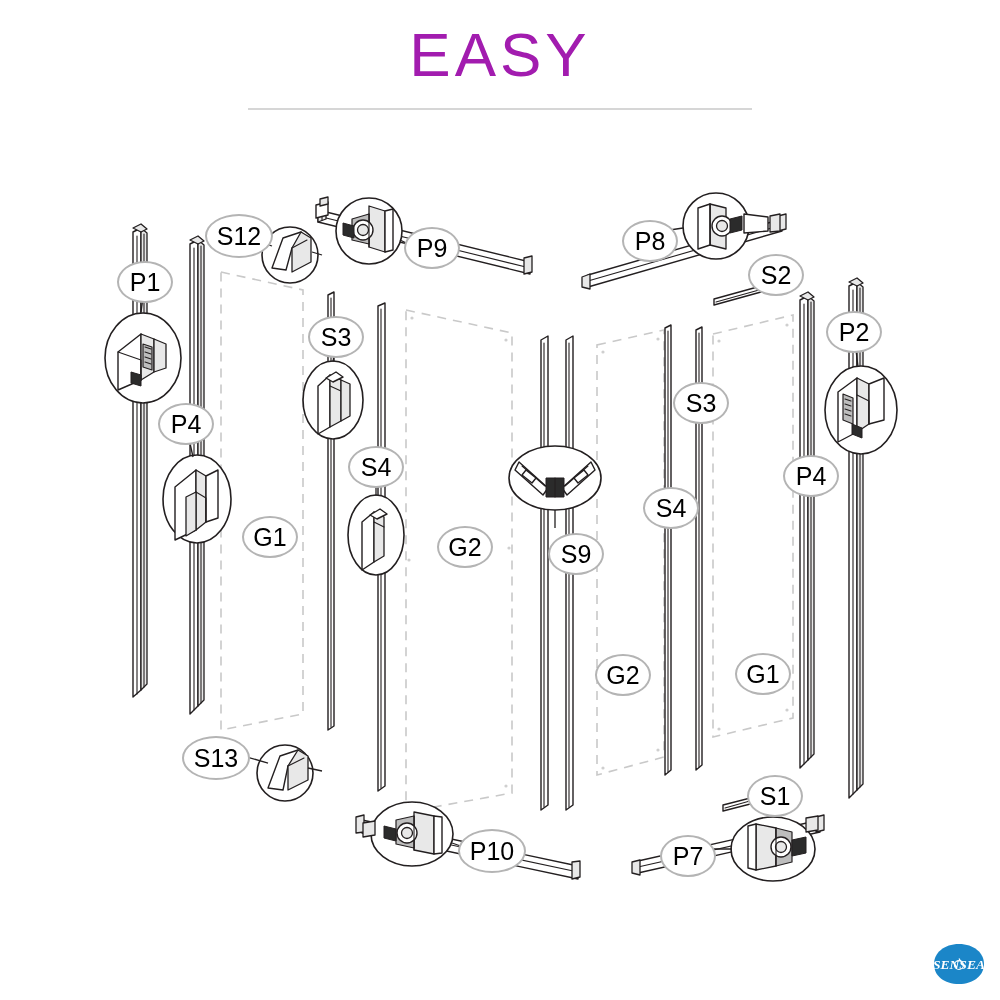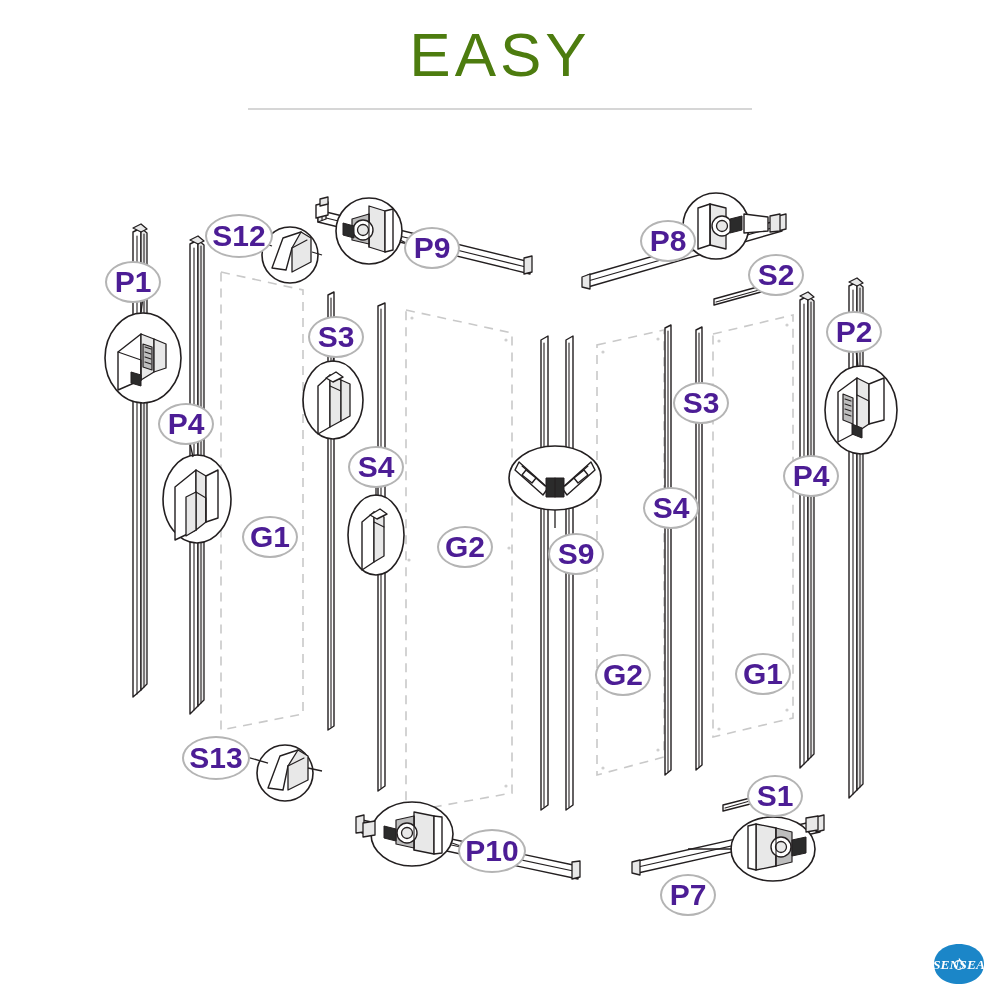--- a/index.html
+++ b/index.html
@@ -11,21 +11,21 @@
     position:relative;
   }
   #page{position:absolute;inset:0;}
 
   
   .title{
     position:absolute;left:0;right:0;top:24px;
     text-align:center;
     font-size:62px;
     letter-spacing:4px;
-    color:#4d7c0f;
+    color:#a21caf;
     font-weight:400;
     line-height:1;
   }
   .rule{
     position:absolute;
     left:248px;width:504px;top:108px;height:2px;
     background:#d6d6d6;
   }
 
   
@@ -34,23 +34,23 @@
     pointer-events:none;
   }
 
   
   .pill{
     position:absolute;
     display:flex;align-items:center;justify-content:center;
     background:#ffffff;
     border:2.5px solid #b4b4b4;
     border-radius:50%/50%;
-    color:#4c1d95;
-    font-size:30px;
-    font-weight:700;
+    color:#000000;
+    font-size:25px;
+    font-weight:400;
     box-sizing:border-box;
     white-space:nowrap;
   }
   .pill.w2{width:56px;height:42px;}
   .pill.w3{width:68px;height:44px;}
 
   
   .logo{
     position:absolute;right:14px;bottom:14px;
     width:54px;height:44px;
@@ -349,41 +349,41 @@
       <path class="lead" d="M233,236 L262,243"></path>
       <path class="lead" d="M419,249 L400,240"></path>
       <path class="lead" d="M650,233 L683,228"></path>
       <path class="lead" d="M229,757 L240,755"></path>
       <path class="lead" d="M475,851 L452,843"></path>
       <path class="lead" d="M688,849 L732,849"></path>
     </g>
   </svg>
 
   <div id="pills">
-      <div class="pill w2" style="left: 105px; top: 261px;">P1</div>
+      <div class="pill w2" style="left: 117px; top: 261px;">P1</div>
       <div class="pill w3" style="left: 205px; top: 214px;">S12</div>
       <div class="pill w2" style="left: 404px; top: 227px;">P9</div>
-      <div class="pill w2" style="left: 640px; top: 220px;">P8</div>
+      <div class="pill w2" style="left: 622px; top: 220px;">P8</div>
       <div class="pill w2" style="left: 748px; top: 254px;">S2</div>
       <div class="pill w2" style="left: 826px; top: 311px;">P2</div>
       <div class="pill w2" style="left: 308px; top: 316px;">S3</div>
       <div class="pill w2" style="left: 673px; top: 382px;">S3</div>
       <div class="pill w2" style="left: 158px; top: 403px;">P4</div>
       <div class="pill w2" style="left: 783px; top: 455px;">P4</div>
       <div class="pill w2" style="left: 348px; top: 446px;">S4</div>
       <div class="pill w2" style="left: 643px; top: 487px;">S4</div>
       <div class="pill w2" style="left: 242px; top: 516px;">G1</div>
       <div class="pill w2" style="left: 437px; top: 526px;">G2</div>
       <div class="pill w2" style="left: 548px; top: 533px;">S9</div>
       <div class="pill w2" style="left: 595px; top: 654px;">G2</div>
       <div class="pill w2" style="left: 735px; top: 653px;">G1</div>
       <div class="pill w3" style="left: 182px; top: 736px;">S13</div>
       <div class="pill w3" style="left: 458px; top: 829px;">P10</div>
       <div class="pill w2" style="left: 747px; top: 775px;">S1</div>
-      <div class="pill w2" style="left: 660px; top: 835px; margin-top: 39px;">P7</div>
+      <div class="pill w2" style="left: 660px; top: 835px;">P7</div>
     </div>
 
   <svg class="logo" viewBox="0 0 108 88" xmlns="http://www.w3.org/2000/svg">
     <path d="M54,4 C84,4 104,22 104,44 C104,68 82,84 54,84 C24,84 4,68 4,44 C4,22 24,4 54,4 Z" fill="#1b86c8"></path>
     <text x="54" y="54" text-anchor="middle" font-family="Liberation Serif, serif" font-size="27" font-style="italic" font-weight="bold" fill="#ffffff">SENSEA</text>
     <circle cx="54" cy="46" r="9" fill="none" stroke="#ffffff" stroke-width="2.4"></circle>
     <path d="M54,33 C57,39 61,42 61,46" fill="none" stroke="#ffffff" stroke-width="2.4"></path>
   </svg>
 
 </div>

